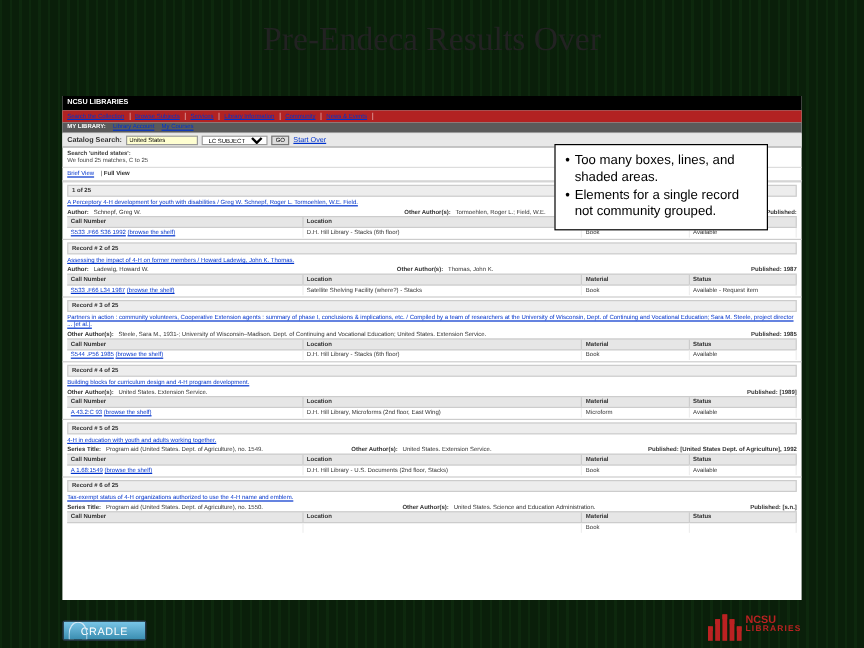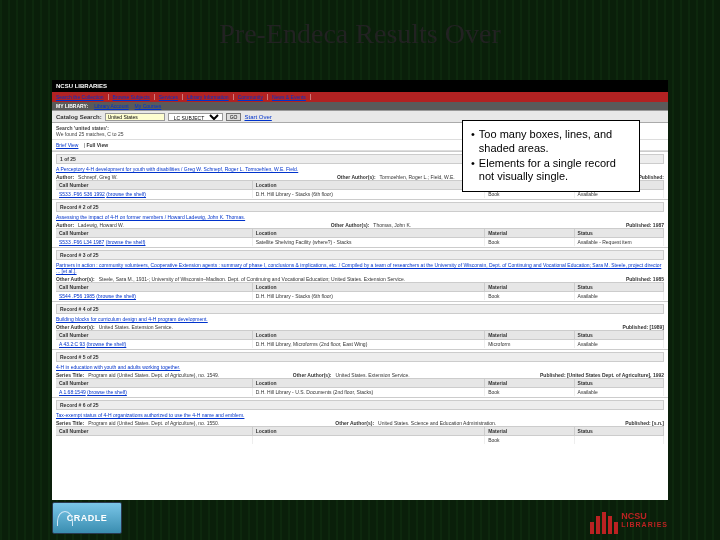--- a/index.html
+++ b/index.html
@@ -175,27 +175,27 @@
     position: absolute;
     bottom: 6px;
     left: 52px;
     right: 52px;
     display: flex;
     justify-content: space-between;
     align-items: flex-end;
   }
   .cradle-logo {
     width: 70px;
-    height: 32px;
+    height: 17px;
     background: linear-gradient(#7ac6e8, #3a8db0);
     border: 1px solid #2a3a50;
     border-radius: 2px;
     color: #fff;
     font-size: 9px;
-    font-weight: bold;
+    font-weight: normal;
     display: flex;
     align-items: center;
     justify-content: center;
     letter-spacing: 0.5px;
     position: relative;
   }
   .cradle-logo::before {
     content: "";
     position: absolute;
     left: 4px;
@@ -414,21 +414,21 @@
     </div>
 </div>
 
 <div class="callout">
   <div class="bullet">
       <span>•</span>
       <span>Too many boxes, lines, and shaded areas.</span>
     </div>
   <div class="bullet">
       <span>•</span>
-      <span>Elements for a single record not visually single.</span>
+      <span>Elements for a single record not community grouped.</span>
     </div>
 </div>
 
 <div class="footer-logos">
   <div class="cradle-logo">
     <span>CRADLE</span>
   </div>
   <div class="ncsu-logo">
     <div class="ncsu-bars">
       <span></span>

